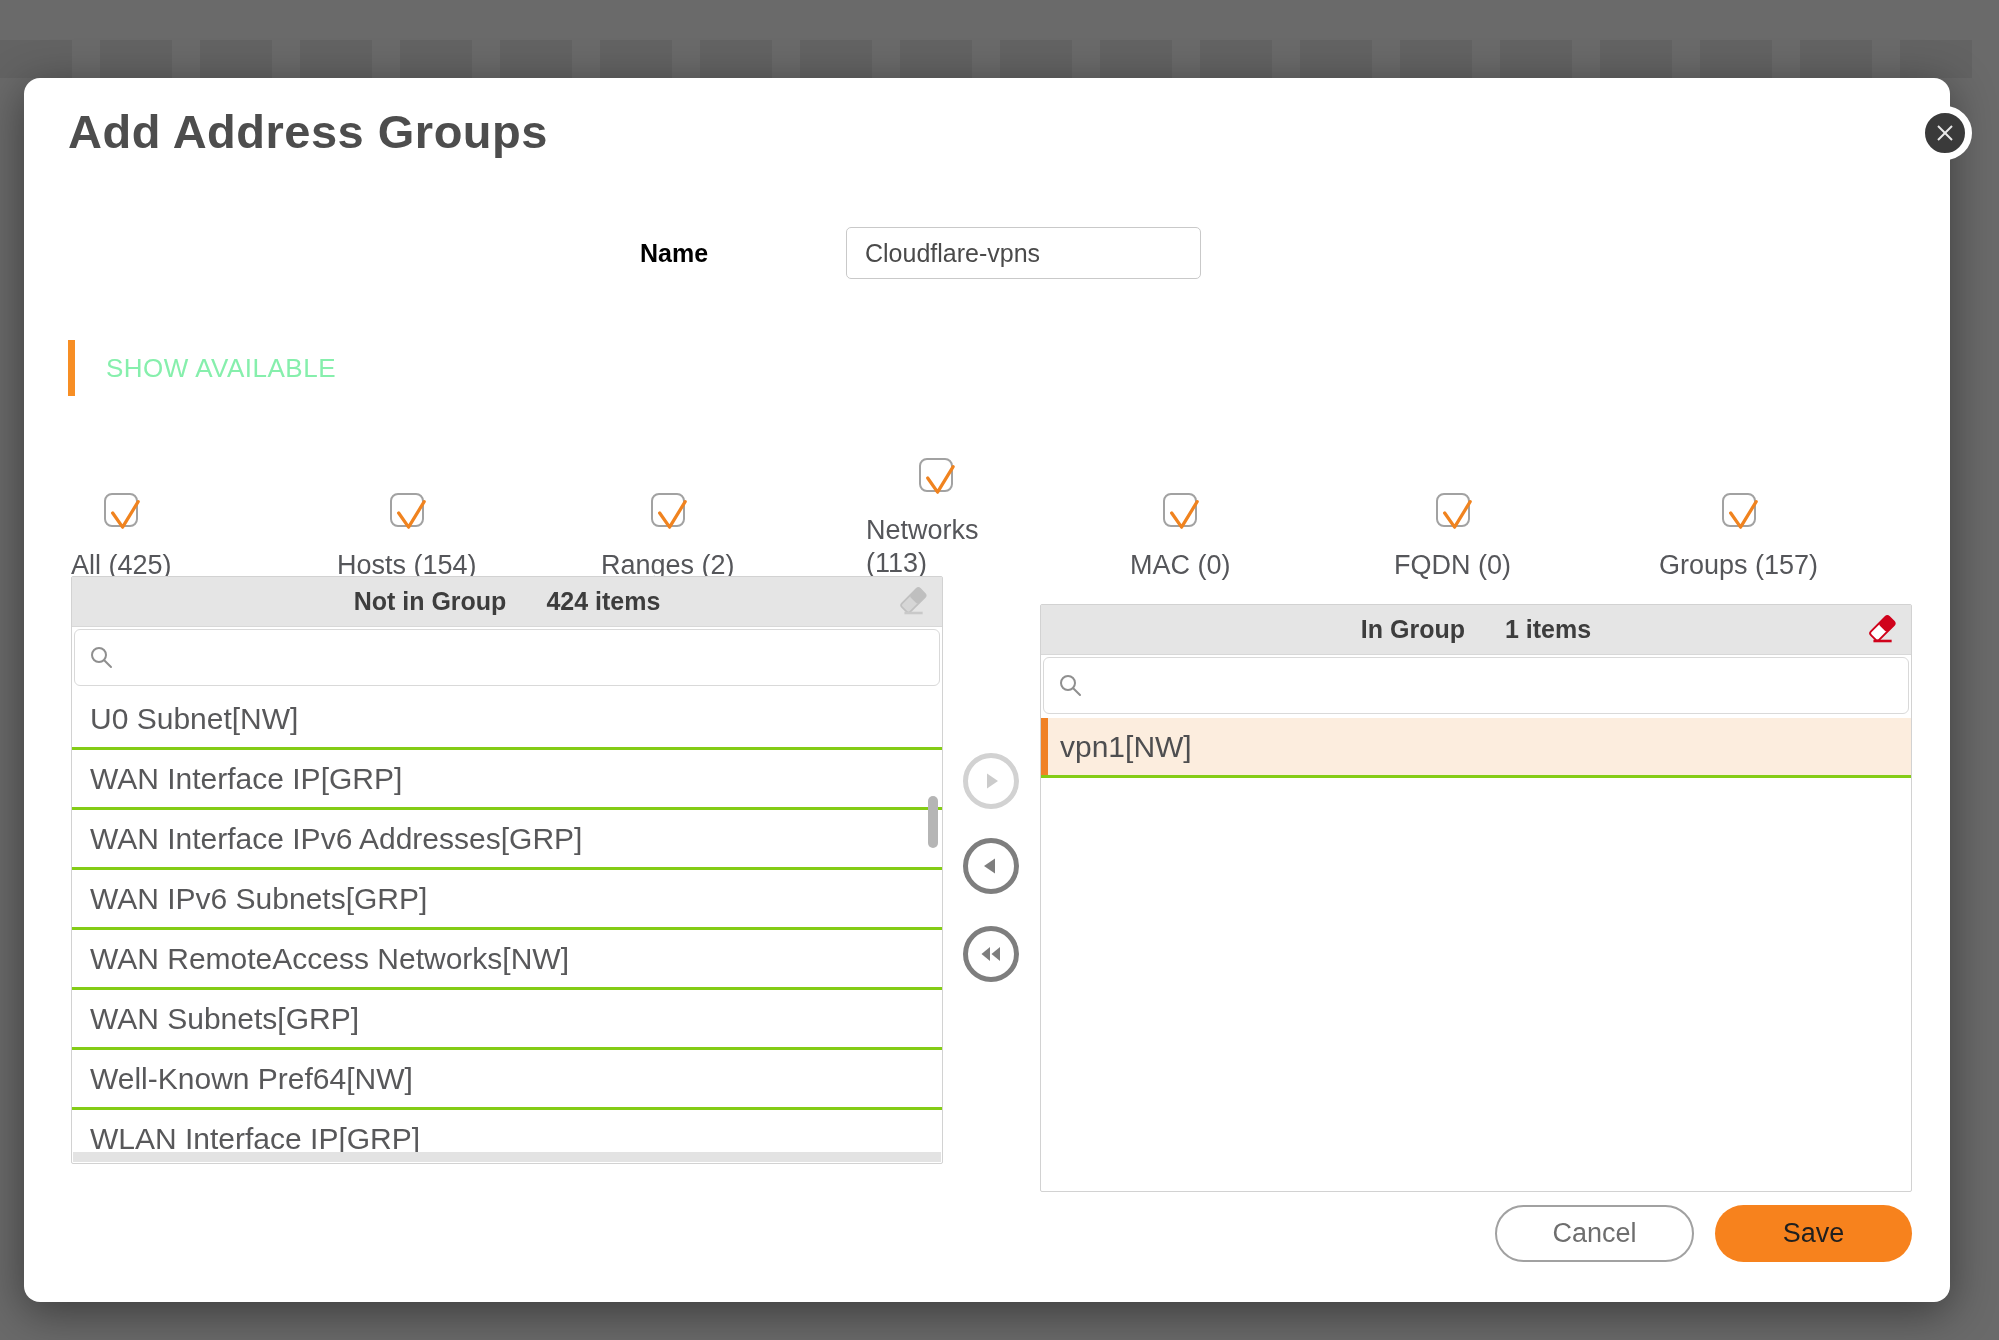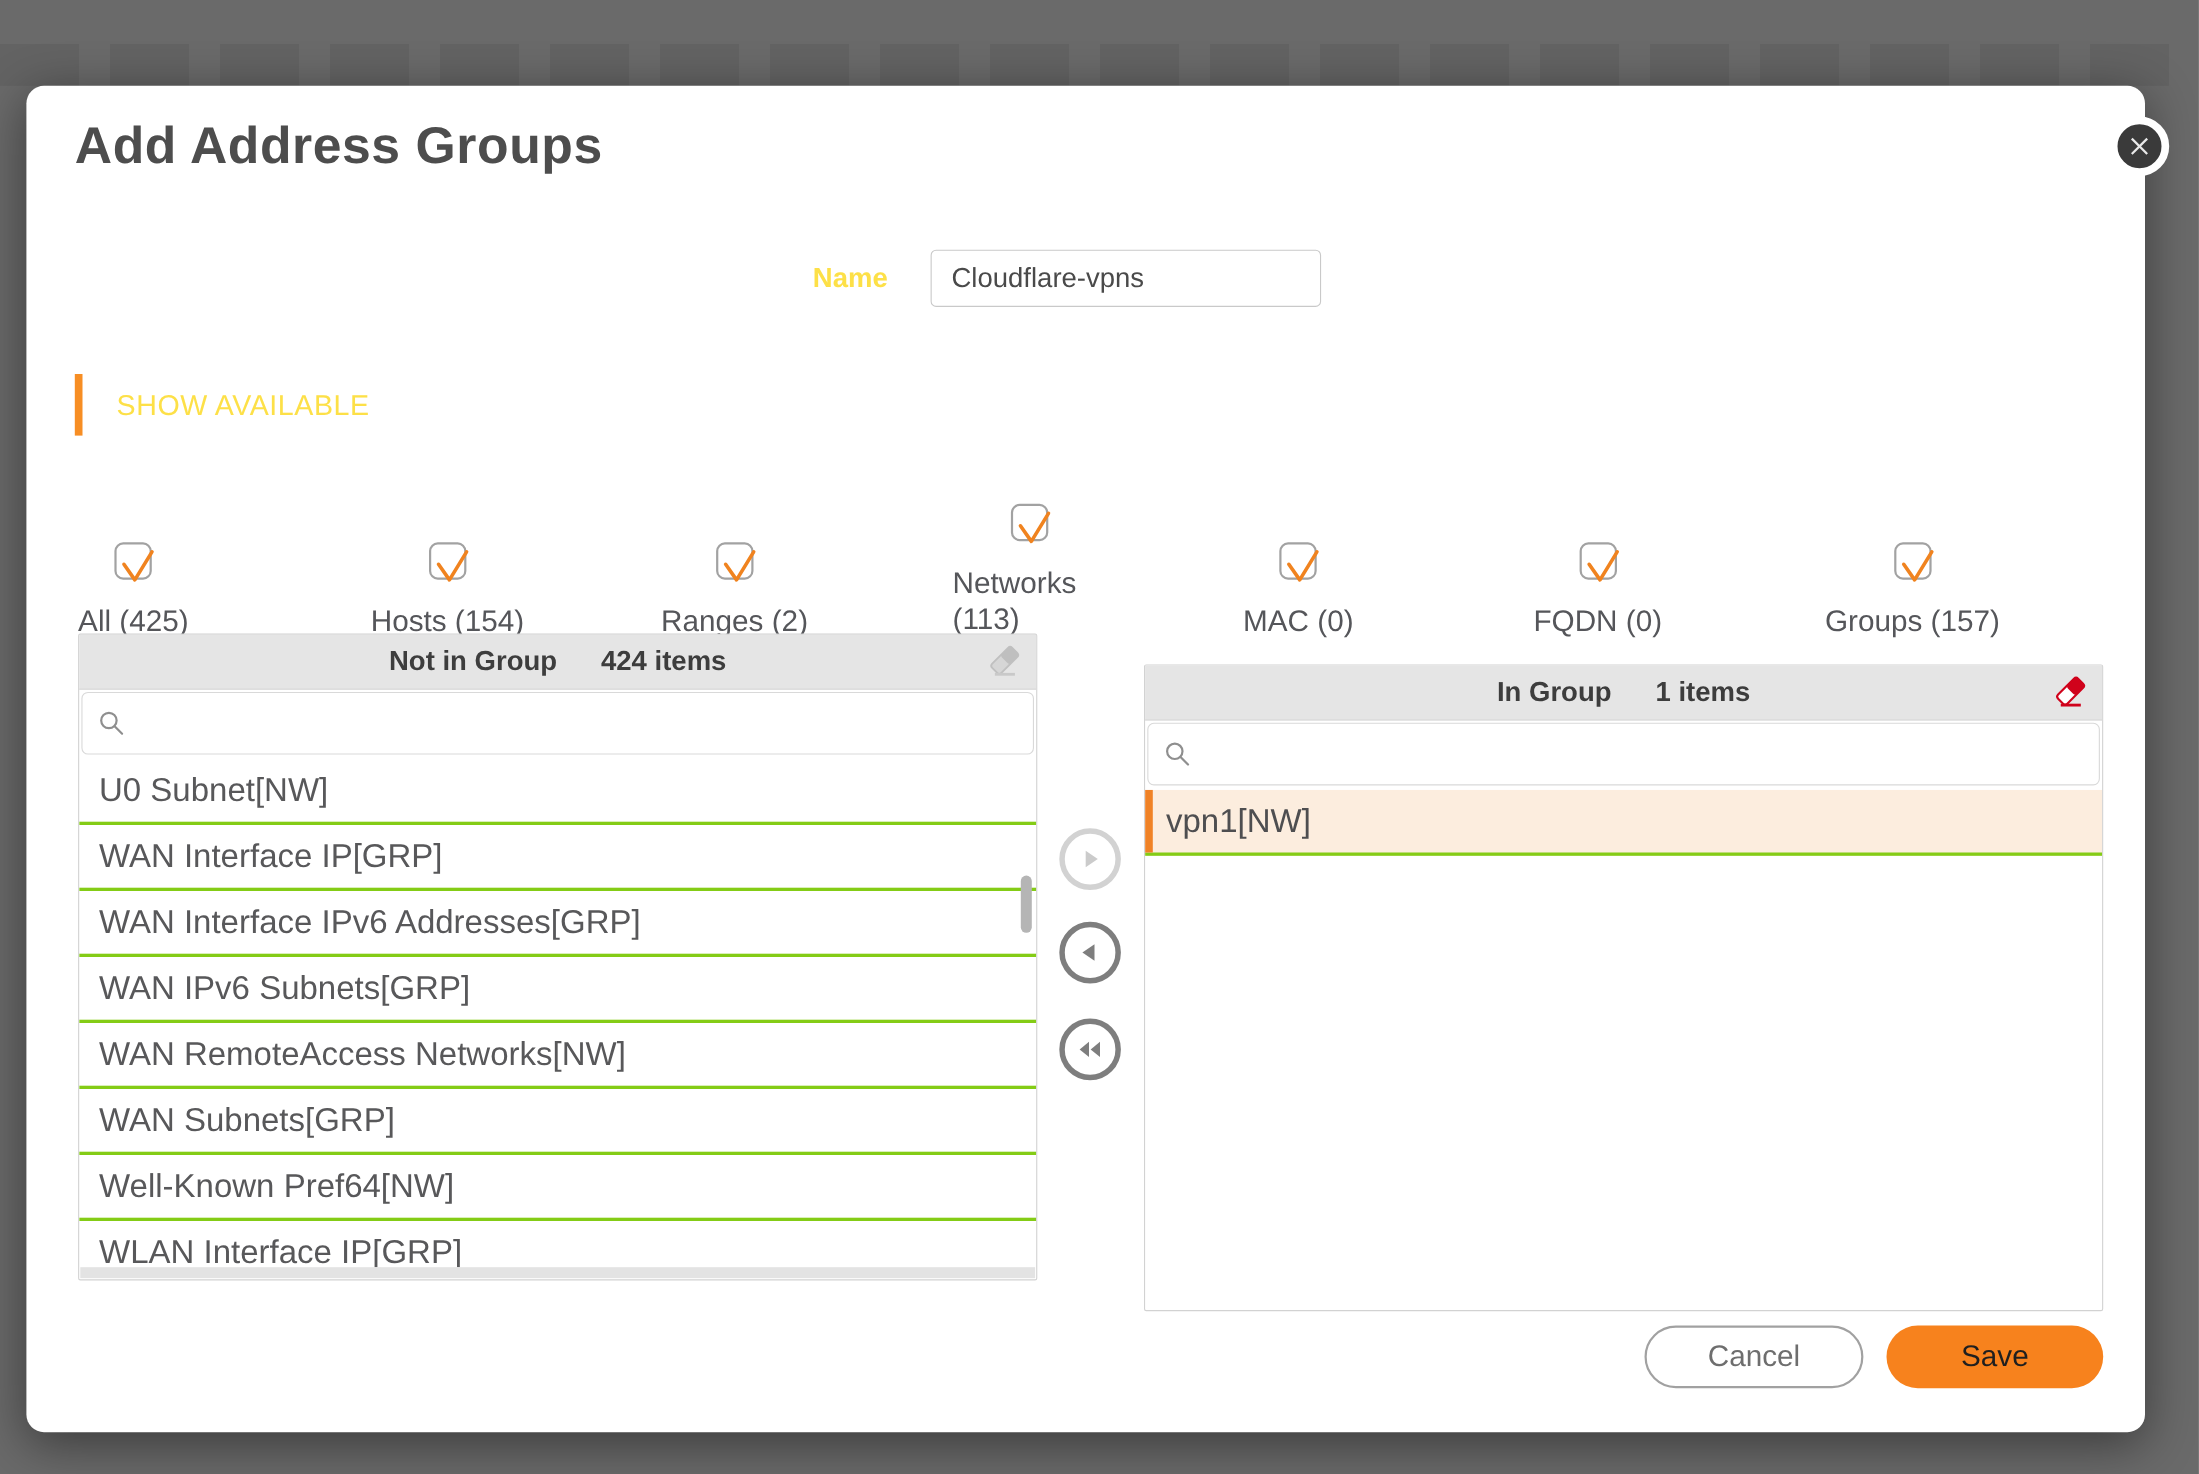--- a/index.html
+++ b/index.html
@@ -23,33 +23,33 @@
     font-size:47px;font-weight:600;color:#4d4d4d;letter-spacing:.5px;
   }
   .close-btn{
     position:absolute;left:1918px;top:106px;width:54px;height:54px;
     background:#3a3a3a;border:7px solid #ffffff;border-radius:50%;
     display:flex;align-items:center;justify-content:center;cursor:pointer;z-index:5;
   }
   .close-btn svg{display:block;}
   
   .name-label{
-    position:absolute;left:640px;top:239px;width:167px;text-align:right;
-    font-size:25px;font-weight:700;color:#fde047;
+    position:absolute;left:640px;top:239px;width:167px;
+    font-size:25px;font-weight:700;color:#000000;
   }
   .name-input{
     position:absolute;left:846px;top:227px;width:355px;height:52px;
     border:1px solid #c9c9c9;border-radius:5px;box-sizing:border-box;
     font-size:25px;color:#4a4a4a;padding:16px 18px;outline:none;
     font-family:inherit;background:#fff;
   }
   
   .section-bar{position:absolute;left:68px;top:340px;width:7px;height:56px;background:#f78e24;}
   .section-label{
-    position:absolute;left:106px;top:353px;font-size:26px;color:#fde047;letter-spacing:.5px;
+    position:absolute;left:106px;top:353px;font-size:26px;color:#86efac;letter-spacing:.5px;
   }
   
   .filter-item{position:absolute;top:493px;display:flex;align-items:center;gap:22px;cursor:pointer;flex-direction:column;}
   .filter-item.two-line{top:458px;}
   .cbx{
     position:relative;width:34px;height:34px;flex:0 0 34px;
     border:2px solid #a2a2a2;border-radius:8px;background:#fff;box-sizing:border-box;
   }
   .cbx svg{position:absolute;left:1px;top:1px;overflow:visible;}
   .filter-label{font-size:27px;color:#55565a;line-height:33px;white-space:nowrap;}

